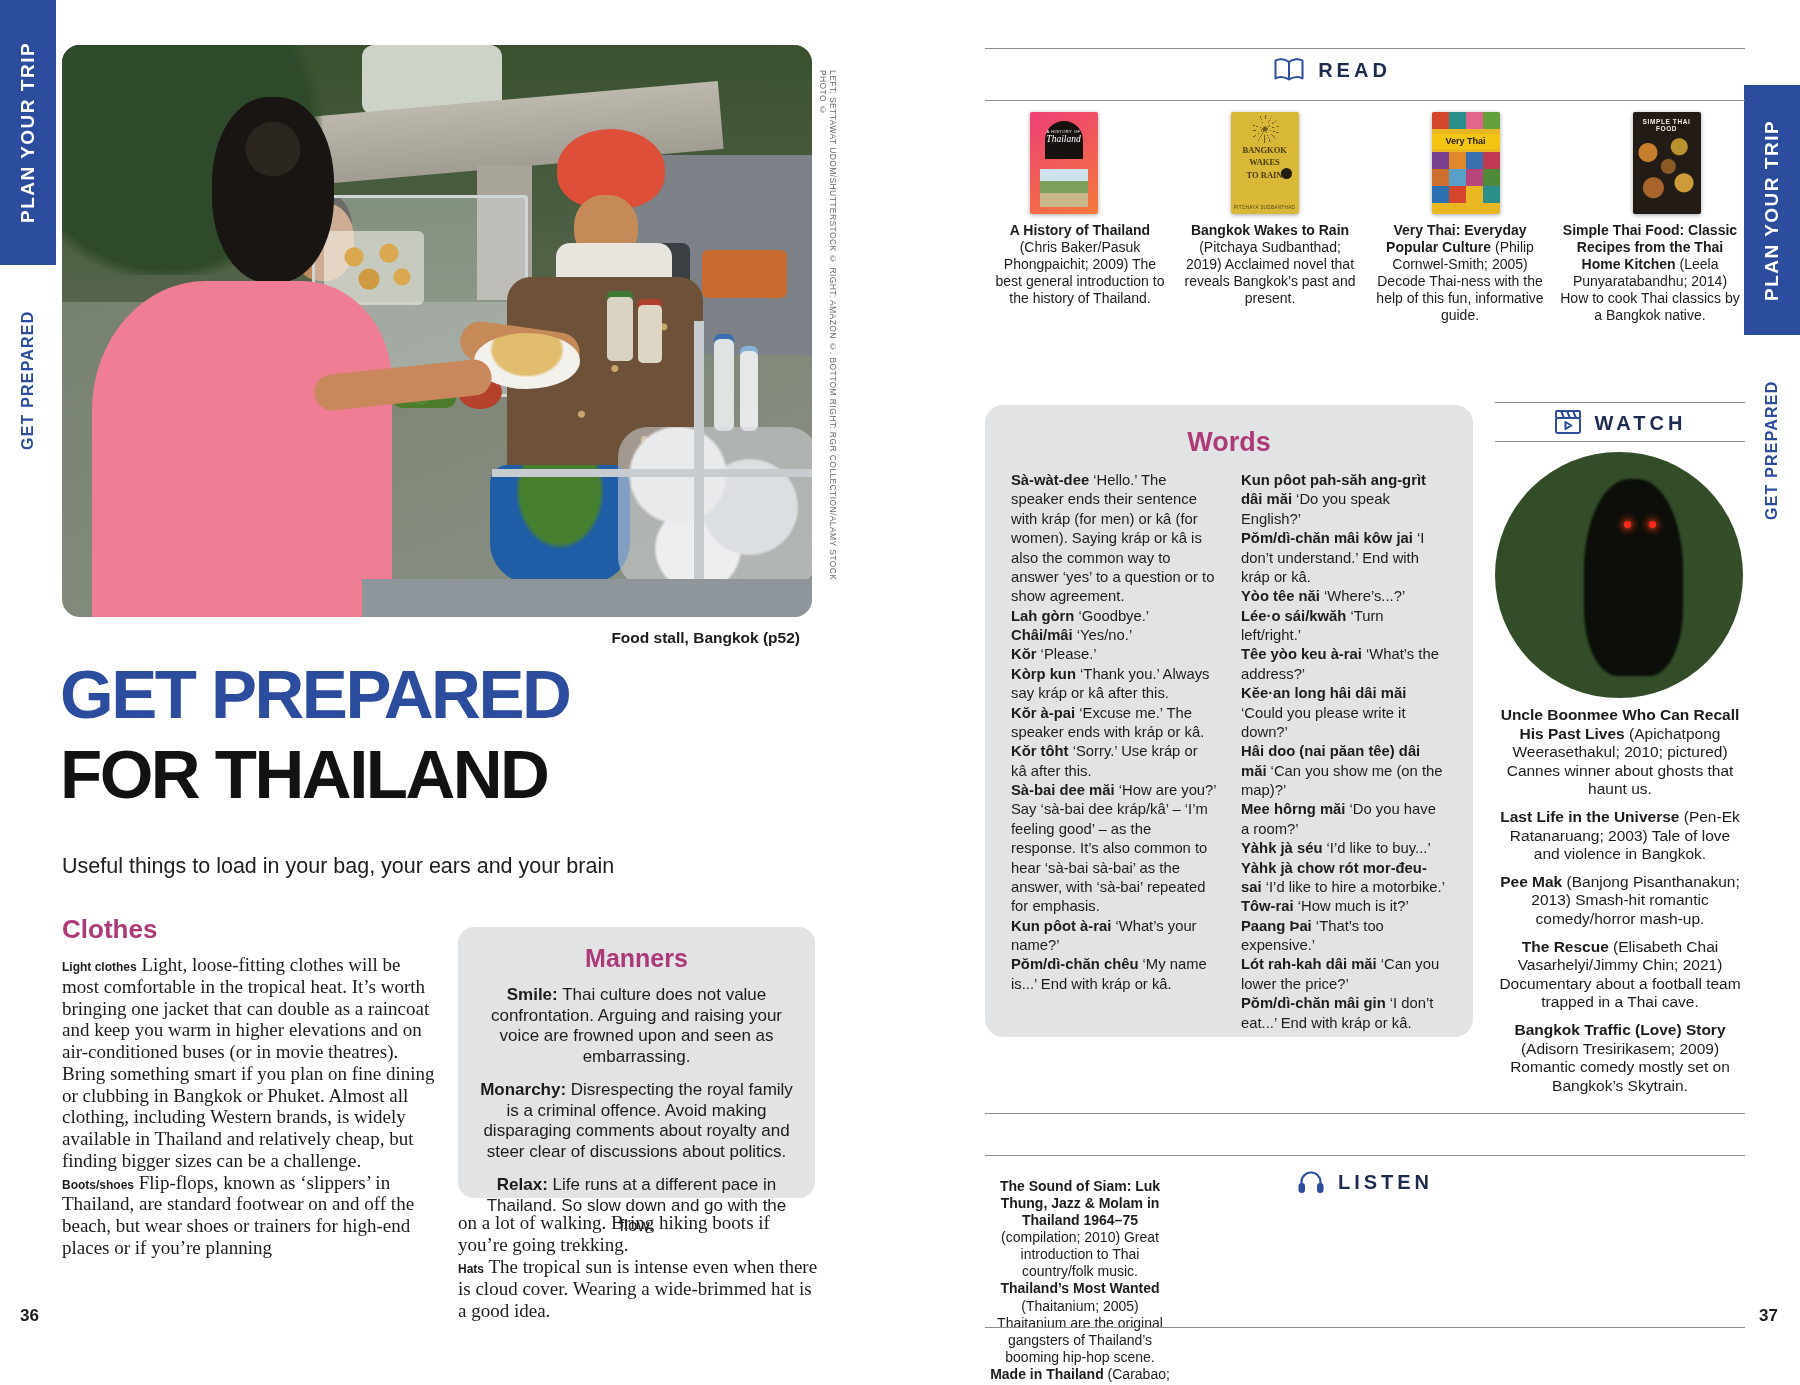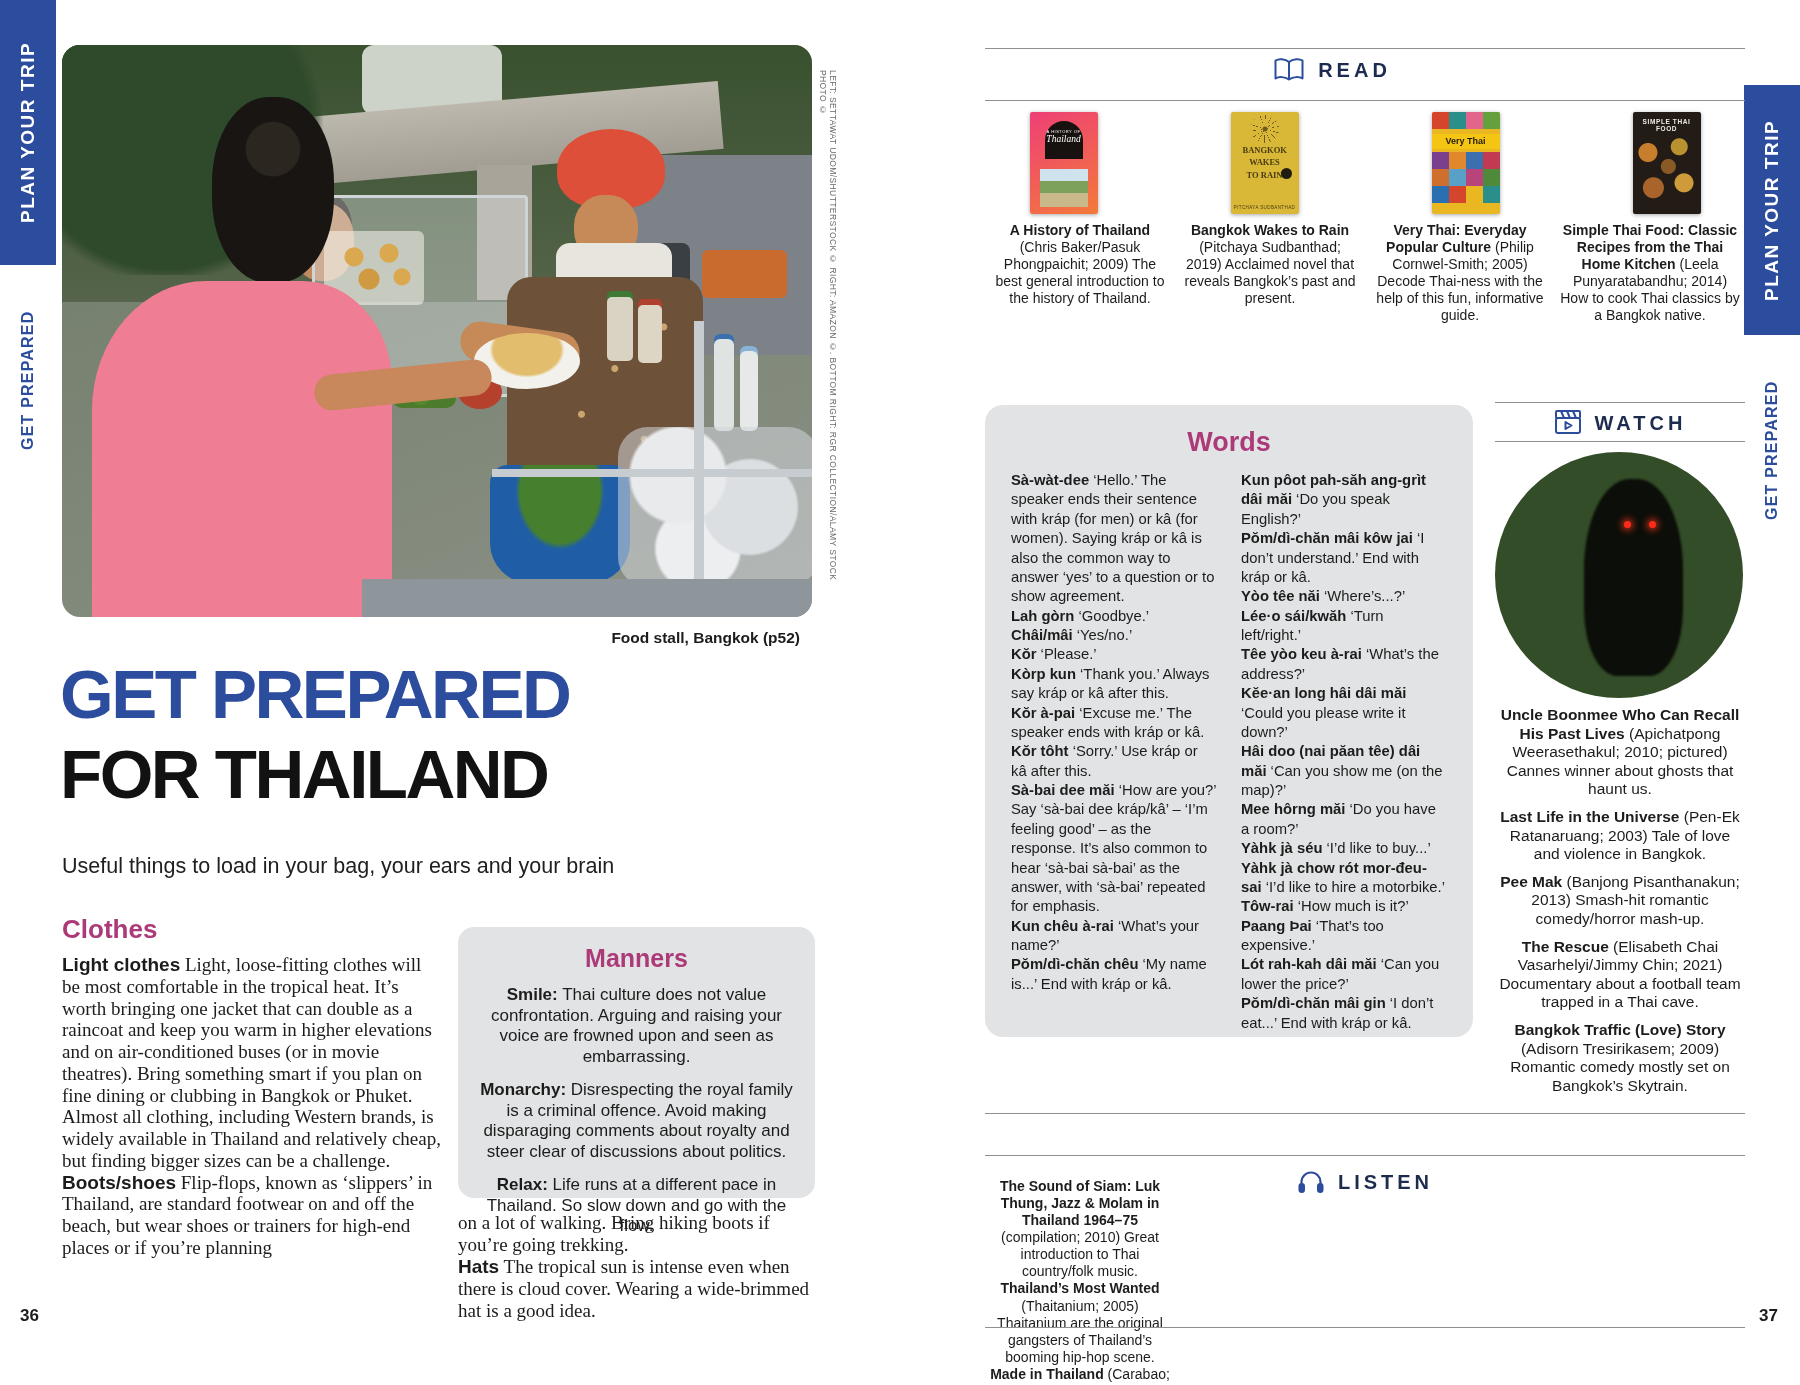--- a/index.html
+++ b/index.html
@@ -25,21 +25,21 @@
   .credit{left:818px;top:70px;height:530px;writing-mode:vertical-rl;font-size:8.5px;color:#6a6a6a;letter-spacing:.4px;}
   .caption{left:62px;top:629px;width:738px;text-align:right;font-weight:700;font-size:15.5px;}
   .title{left:60px;font-weight:800;font-size:69px;letter-spacing:-2.5px;line-height:1;}
   .t1{top:660px;color:var(--blue);}
   .t2{top:740px;color:#121212;}
   .subtitle{left:62px;top:854px;font-size:21.5px;color:#202020;}
   .h-mag{font-weight:700;color:var(--magenta);}
   .clothes-h{left:62px;top:914px;font-size:26px;}
   .body-col{left:62px;top:954px;width:380px;font-family:"Liberation Serif",serif;font-size:19px;line-height:1.145;}
   .body-col p{margin:0;}
-  .lead{font-family:"Liberation Sans",sans-serif;font-weight:700;font-size:19px;}
+  .lead{font-family:"Liberation Sans",sans-serif;font-weight:700;font-size:12px;}
   .manners{left:458px;top:927px;width:357px;height:271px;background:var(--graybox);border-radius:16px;
            padding:17px 20px;box-sizing:border-box;text-align:center;}
   .manners-h{font-size:25px;margin-bottom:11px;}
   .m-item{font-size:17px;line-height:1.22;margin:12px 0 11px 0;}
   .cont{left:458px;top:1212px;width:362px;font-family:"Liberation Serif",serif;font-size:19px;line-height:1.155;}
   .cont p{margin:0;}
   
   .rule{border-top:1.6px solid var(--rule);height:0;}
   .sec-head{display:flex;align-items:center;justify-content:center;gap:13px;}
   .sec-title{font-size:20px;font-weight:700;letter-spacing:4px;color:var(--navy);}
@@ -267,21 +267,21 @@
     <div class="wcols">
       <div class="wcol">
         <p><b>Sà-wàt-dee</b><span> ‘Hello.’ The speaker ends their sentence with kráp (for men) or kâ (for women). Saying kráp or kâ is also the common way to answer ‘yes’ to a question or to show agreement.</span></p>
         <p><b>Lah gòrn</b><span> ‘Goodbye.’</span></p>
         <p><b>Châi/mâi</b><span> ‘Yes/no.’</span></p>
         <p><b>Kŏr</b><span> ‘Please.’</span></p>
         <p><b>Kòrp kun</b><span> ‘Thank you.’ Always say kráp or kâ after this.</span></p>
         <p><b>Kŏr à-pai</b><span> ‘Excuse me.’ The speaker ends with kráp or kâ.</span></p>
         <p><b>Kŏr tôht</b><span> ‘Sorry.’ Use kráp or kâ after this.</span></p>
         <p><b>Sà-bai dee măi</b><span> ‘How are you?’ Say ‘sà-bai dee kráp/kâ’ – ‘I’m feeling good’ – as the response. It’s also common to hear ‘sà-bai sà-bai’ as the answer, with ‘sà-bai’ repeated for emphasis.</span></p>
-        <p><b>Kun chêu à-rai</b><span> ‘What’s your name?’</span></p>
+        <p><b>Kun pôot à-rai</b><span> ‘What’s your name?’</span></p>
         <p><b>Pŏm/dì-chăn chêu</b><span> ‘My name is...’ End with kráp or kâ.</span></p>
       </div>
       <div class="wcol">
         <p><b>Kun pôot pah-săh ang-grìt dâi măi</b><span> ‘Do you speak English?’</span></p>
         <p><b>Pŏm/dì-chăn mâi kôw jai</b><span> ‘I don’t understand.’ End with kráp or kâ.</span></p>
         <p><b>Yòo têe năi</b><span> ‘Where’s...?’</span></p>
         <p><b>Lée·o sái/kwăh</b><span> ‘Turn left/right.’</span></p>
         <p><b>Têe yòo keu à-rai</b><span> ‘What’s the address?’</span></p>
         <p><b>Kĕe·an long hâi dâi măi</b><span> ‘Could you please write it down?’</span></p>
         <p><b>Hâi doo (nai păan têe) dâi măi</b><span> ‘Can you show me (on the map)?’</span></p>

